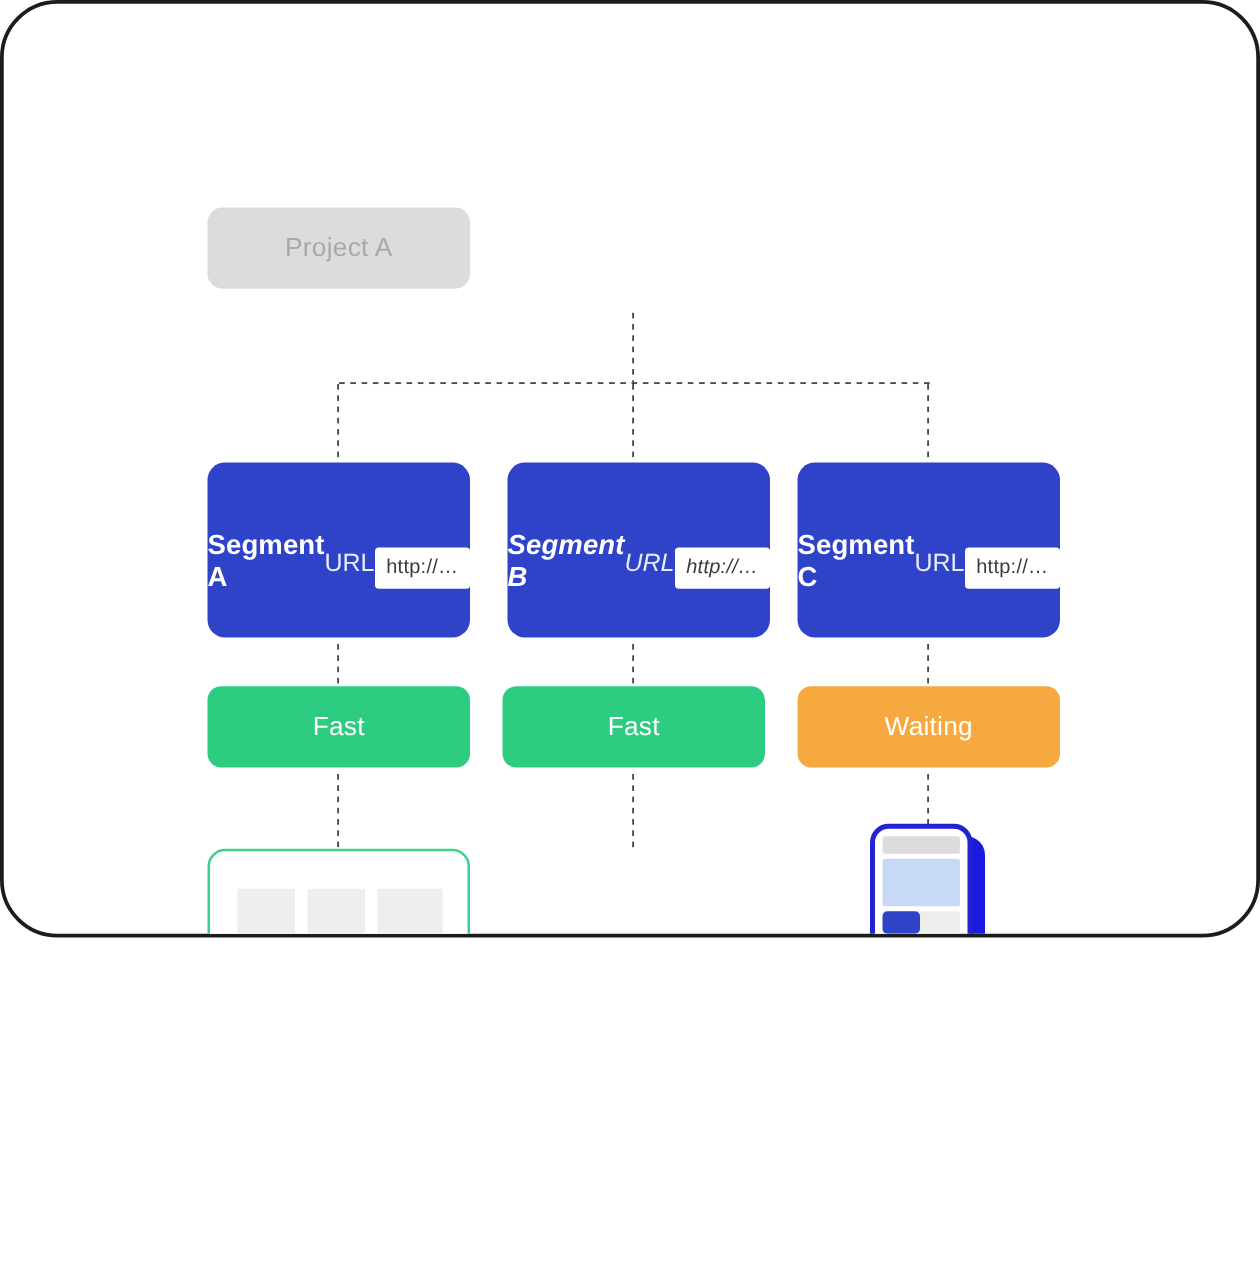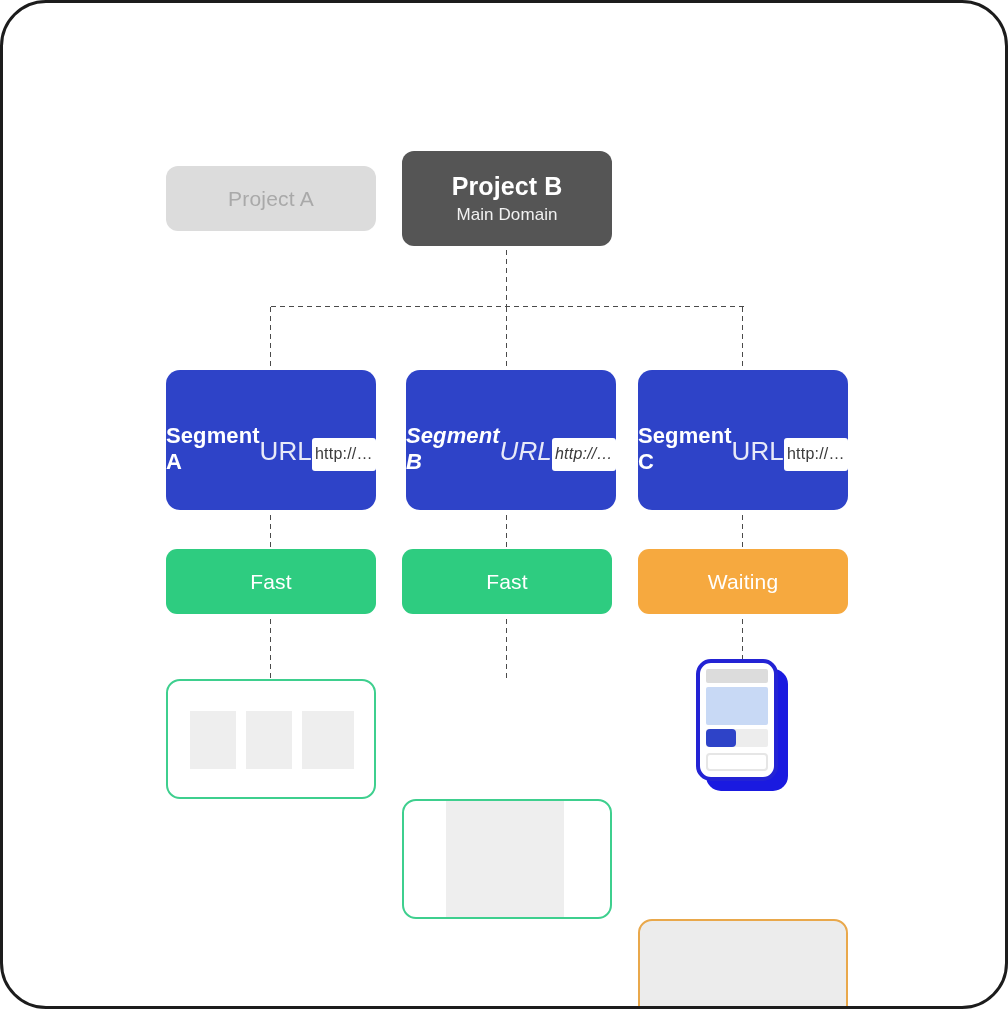--- a/index.html
+++ b/index.html
@@ -7,21 +7,21 @@
     width: 1008px; height: 1009px;
     background: #ffffff;
     font-family: "Liberation Sans", sans-serif;
     overflow: hidden;
   }
 
   
   #frame {
     position: absolute;
     left: 0; top: 0;
-    width: 1008px; height: 1009px;
+    width: 1008px; height: 750px;
     background: #ffffff;
     border: 3px solid #1c1c1c;
     border-radius: 46px;
     overflow: hidden;
   }
 
   #canvas {
     position: absolute;
     left: 0; top: 0;
     width: 1002px; height: 1003px;
@@ -91,21 +91,21 @@
     padding-top: 17px;
   }
   .seg-title {
     color: #ffffff;
     font-size: 22px;
     font-weight: 700;
     letter-spacing: .1px;
   }
   .seg-sub {
     color: #e8eaf8;
-    font-size: 26px;
+    font-size: 20px;
     font-weight: 400;
     margin-top: 5px;
   }
   .seg-input {
     margin-top: 11px;
     width: 180px;
     height: 33px;
     background: #ffffff;
     border-radius: 3px;
     display: flex;
@@ -171,24 +171,20 @@
 </head>
 <body>
 
 <div id="frame">
   <div id="canvas">
 
     <div class="node proj proj-muted" style="left:163px; top:163px; width:210px; height:65px;">
       <div class="proj-title">Project A</div>
     </div>
 
-    <div class="node proj proj-active" style="left:399px; top:148px; width:210px; height:95px;">
-      <div class="proj-title">Project B</div>
-      <div class="proj-sub">Main Domain</div>
-    </div>
 
 
     <div class="vline" style="left:502px; top:245px; height:58px;"></div>
     <div class="hline" style="left:266px; top:302px; width:476px;"></div>
     <div class="vline" style="left:266px; top:302px; height:66px;"></div>
     <div class="vline" style="left:502px; top:302px; height:66px;"></div>
     <div class="vline" style="left:738px; top:302px; height:66px;"></div>
 
     <div class="node seg" style="left:163px; top:367px; width:210px; height:140px;">
       <div class="seg-title">Segment A</div>

